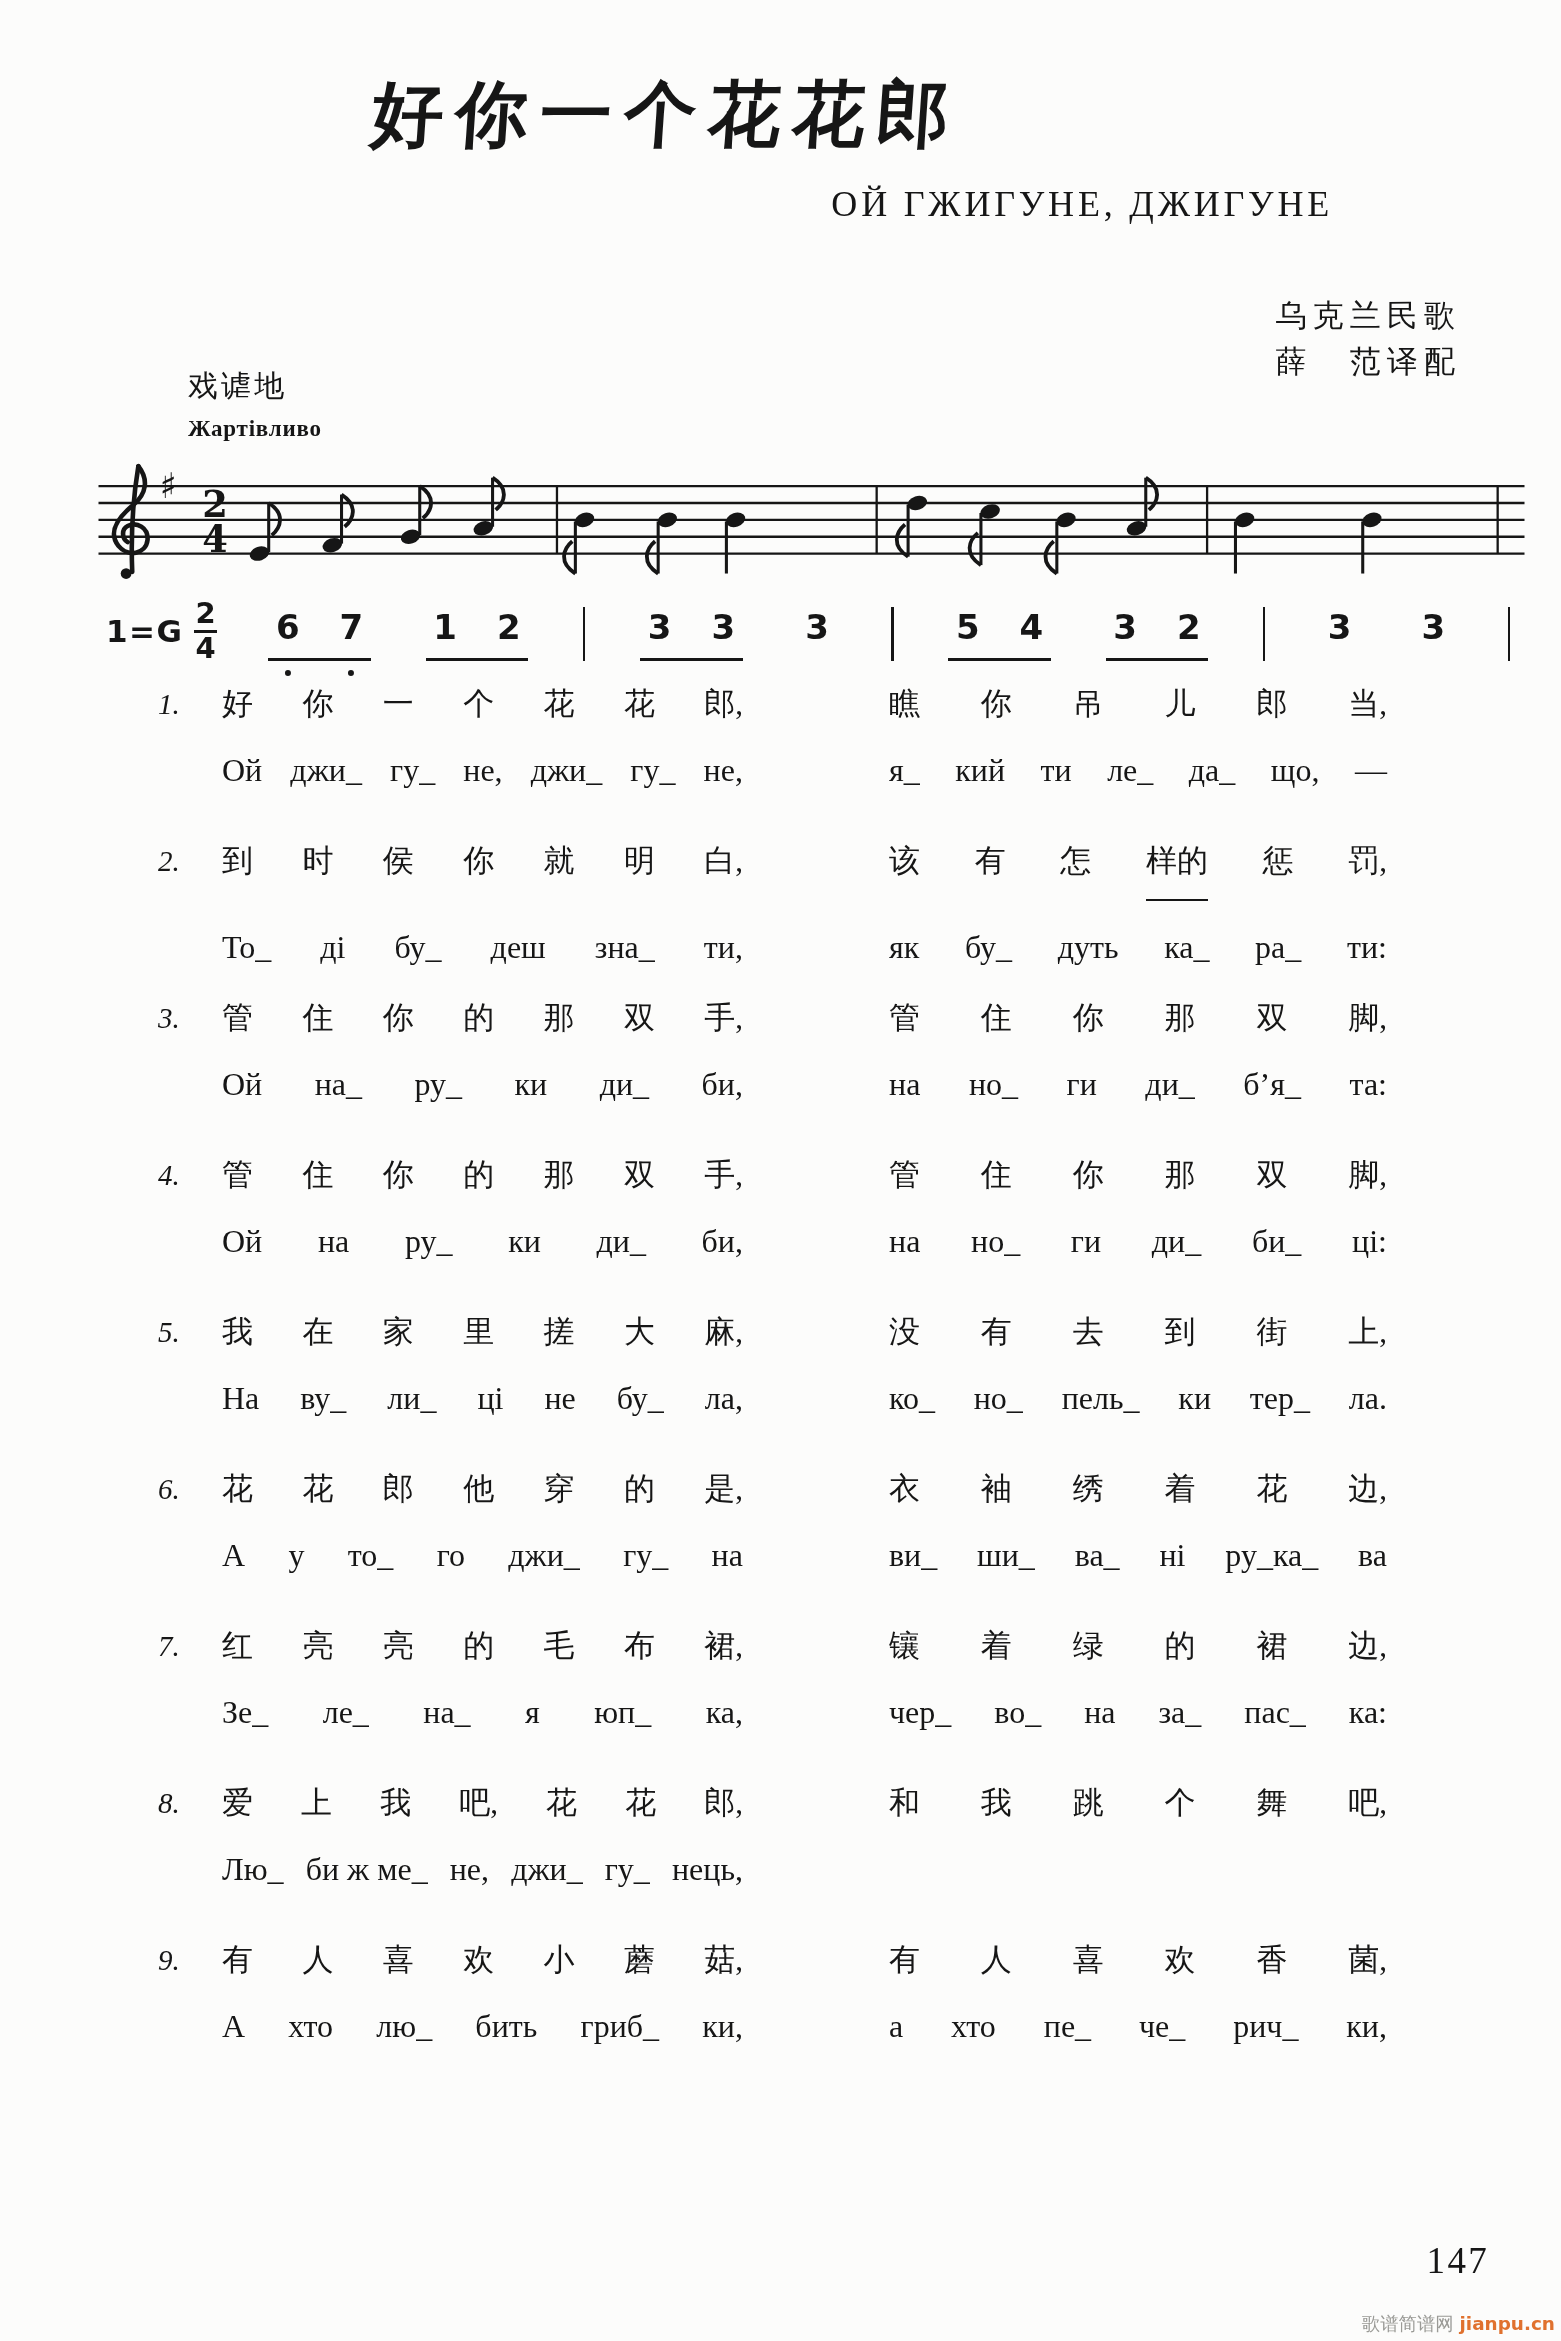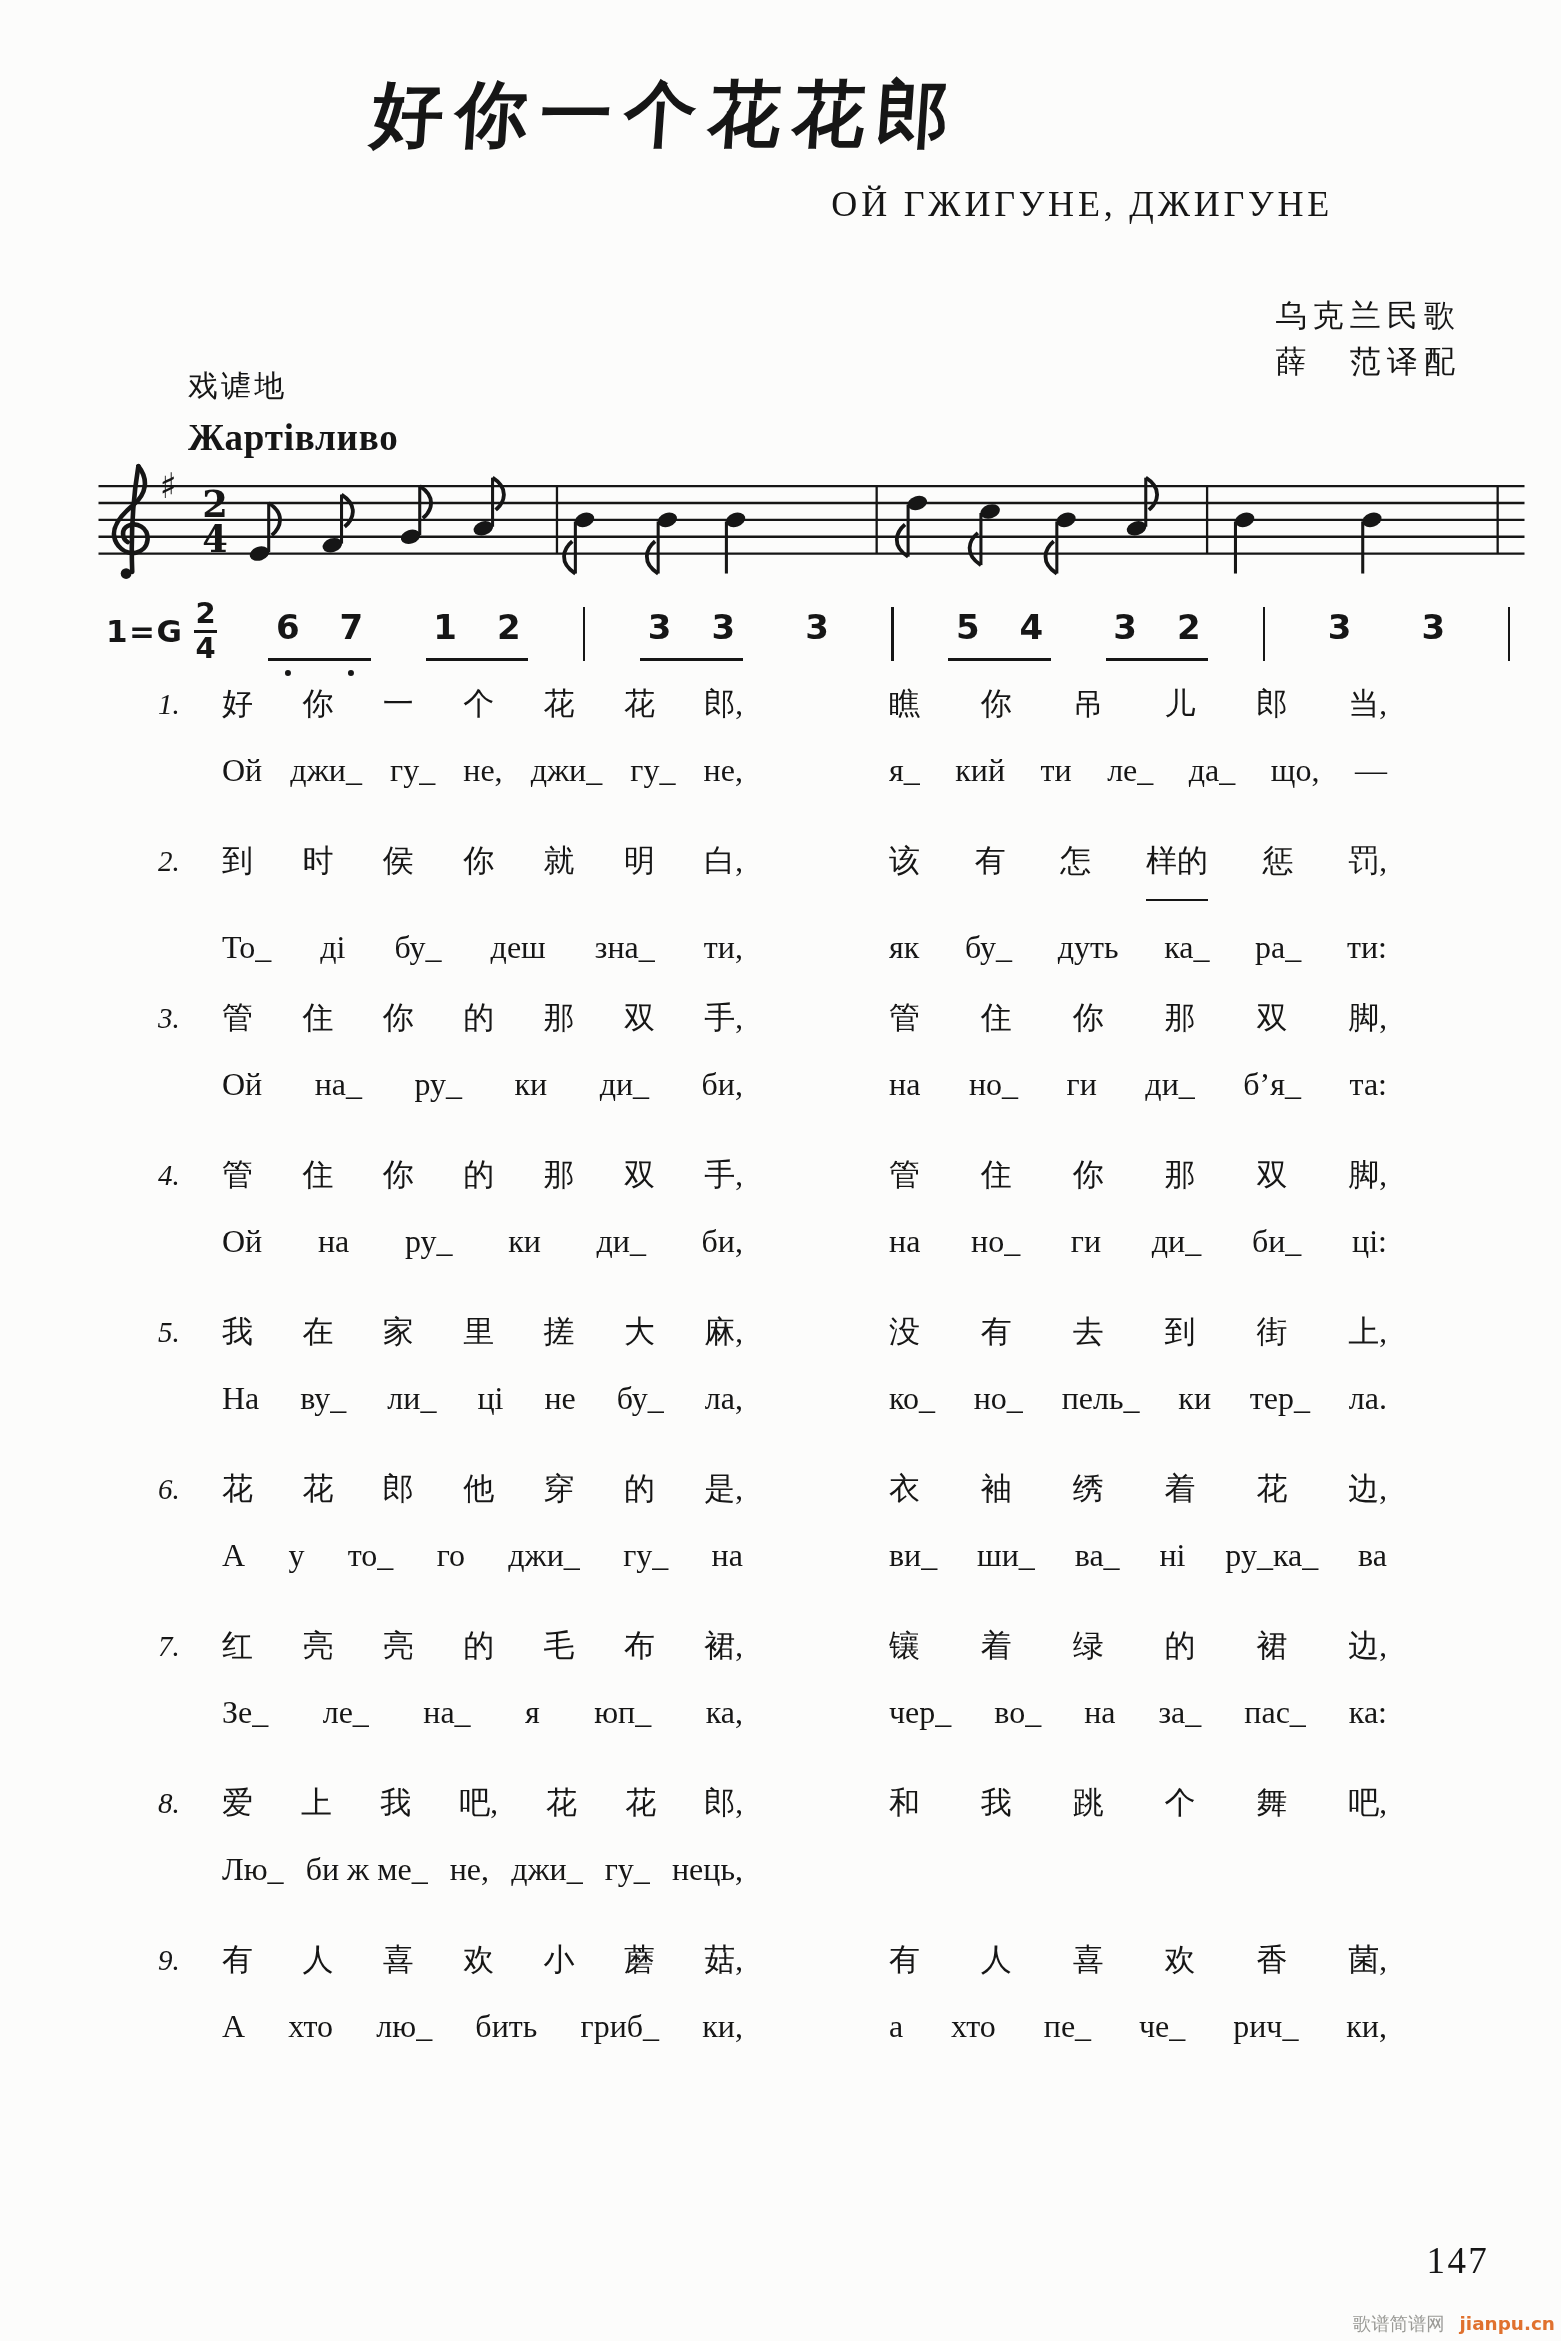--- a/index.html
+++ b/index.html
@@ -21,21 +21,21 @@
   }
   .title-uk{
     margin-top:20px;font-size:36px;letter-spacing:3.8px;
     font-family:"Liberation Serif","DejaVu Serif",serif;
     text-align:right;
   }
   .credits{position:absolute;top:293px;right:100px;text-align:left;
     font-size:31px;line-height:46px;letter-spacing:6.1px;}
   .tempo{position:absolute;top:366px;left:188px;}
   .tempo-zh{font-size:30px;font-weight:400;letter-spacing:3.1px;}
-  .tempo-uk{font-size:37px;font-weight:700;margin-top:9.2px;letter-spacing:0.8px;}
+  .tempo-uk{font-size:23px;font-weight:700;margin-top:9.2px;letter-spacing:0.8px;}
   
   .staff-wrap{position:absolute;top:457px;left:98px;width:1427px;height:138px;}
   
   .jianpu{
     position:absolute;top:607px;left:106px;width:1404px;height:84px;
     display:flex;align-items:flex-start;
     font-family:"DejaVu Sans","Liberation Sans",sans-serif;font-weight:700;
   }
   .jp-key{font-size:31px;line-height:49px;letter-spacing:1.5px;}
   .jp-frac{display:inline-flex;flex-direction:column;align-items:center;
@@ -63,21 +63,21 @@
     font-family:"Liberation Serif","DejaVu Serif",serif;}
   .tok-zh.u{border-bottom:2.3px solid #161616;padding-bottom:18px;}
   .tok-uk{font-size:32px;line-height:41px;
     font-family:"Liberation Serif","DejaVu Serif",serif;}
   
   .page-number{position:absolute;top:2239px;right:72px;font-size:37px;
     letter-spacing:2.3px;font-family:"Liberation Serif",serif;}
   .watermark{position:absolute;top:2311px;right:6.1px;font-size:18.4px;
     font-family:"DejaVu Sans","Liberation Sans",sans-serif;}
   .wm-zh{color:#9a9a96;}
-  .wm-site{font-weight:700;margin-left:9px;}
+  .wm-site{font-weight:700;}
 </style>
 </head>
 <body>
 
 <div class="page">
 
   <div class="title-block">
     <div class="title-zh">好你一个花花郎</div>
     <div class="title-uk">ОЙ ГЖИГУНЕ, ДЖИГУНЕ</div>
   </div>

